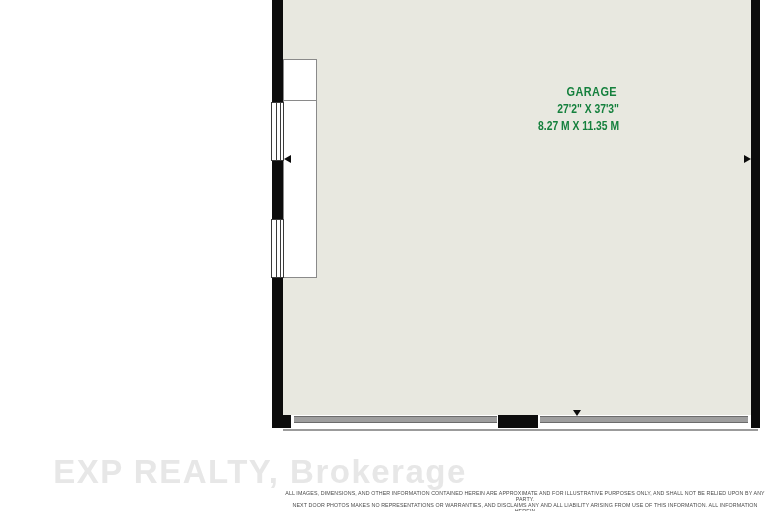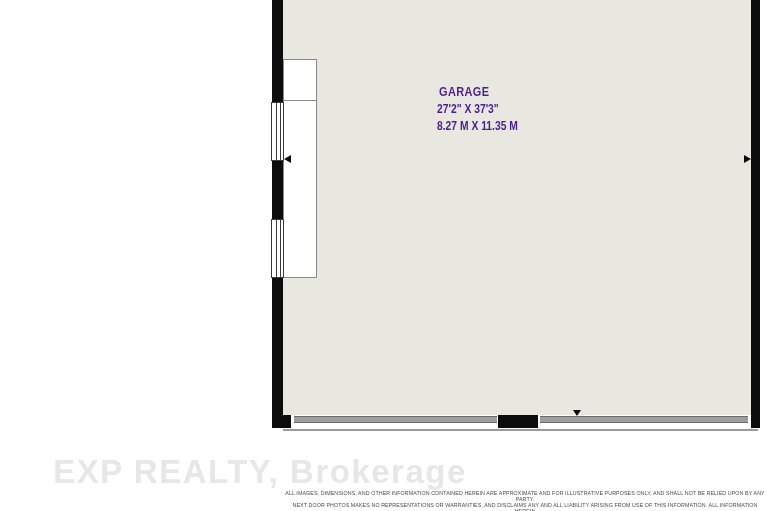--- a/index.html
+++ b/index.html
@@ -28,21 +28,21 @@
   .garage-door{position:absolute;top:416px;height:5px;background:#9e9e9e;border-top:1.5px solid #6b6b6b;border-bottom:1.5px solid #6b6b6b;}
   .garage-door-1{left:294px;width:203px;}
   .garage-door-2{left:540px;width:208px;}
   .outer-face-line{position:absolute;left:283px;top:429px;width:475px;height:2px;background:#9b9b9b;}
 
   .marker{position:absolute;width:0;height:0;}
   .marker-left{left:284px;top:155px;border-top:4px solid transparent;border-bottom:4px solid transparent;border-right:7px solid #0c0c0c;}
   .marker-right{left:744px;top:155px;border-top:4px solid transparent;border-bottom:4px solid transparent;border-left:7px solid #0c0c0c;}
   .marker-bottom{left:573px;top:410px;border-left:4px solid transparent;border-right:4px solid transparent;border-top:6px solid #0c0c0c;}
 
-  .room-labels{position:absolute;left:423px;top:84px;width:200px;text-align:left;color:#4c1d95;}
+  .room-labels{position:absolute;left:433px;top:84px;width:200px;text-align:right;color:#15803d;}
   .room-name{font-size:13px;font-weight:700;letter-spacing:0.5px;transform:scaleX(0.84);transform-origin:center;}
   .room-dim{font-size:12px;font-weight:700;margin-top:3px;transform:scaleX(0.86);transform-origin:center;white-space:nowrap;}
 
   
   .watermark{position:absolute;left:0;top:452px;width:1040px;text-align:center;transform:scale(0.5);transform-origin:0 0;
              font-size:66px;font-weight:700;letter-spacing:3px;color:#e7e7e7;white-space:nowrap;}
   .disclaimer{position:absolute;left:285px;top:490px;width:480px;text-align:center;color:#4a4a4a;
               font-size:5.3px;line-height:6px;letter-spacing:0.1px;}
 </style>
 </head>

